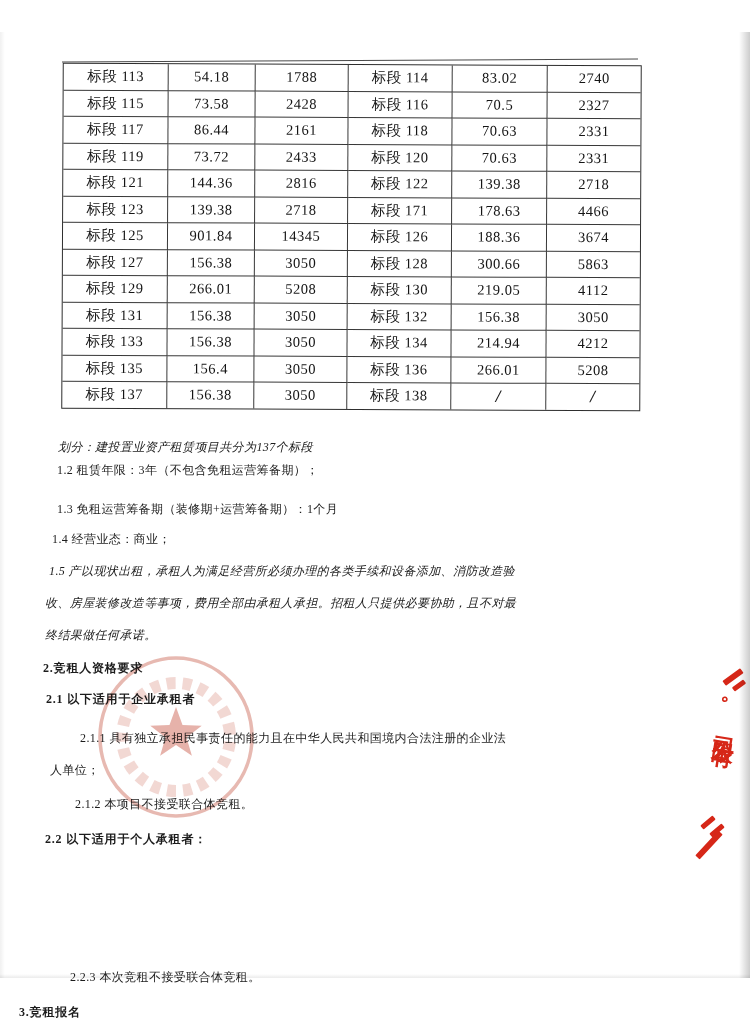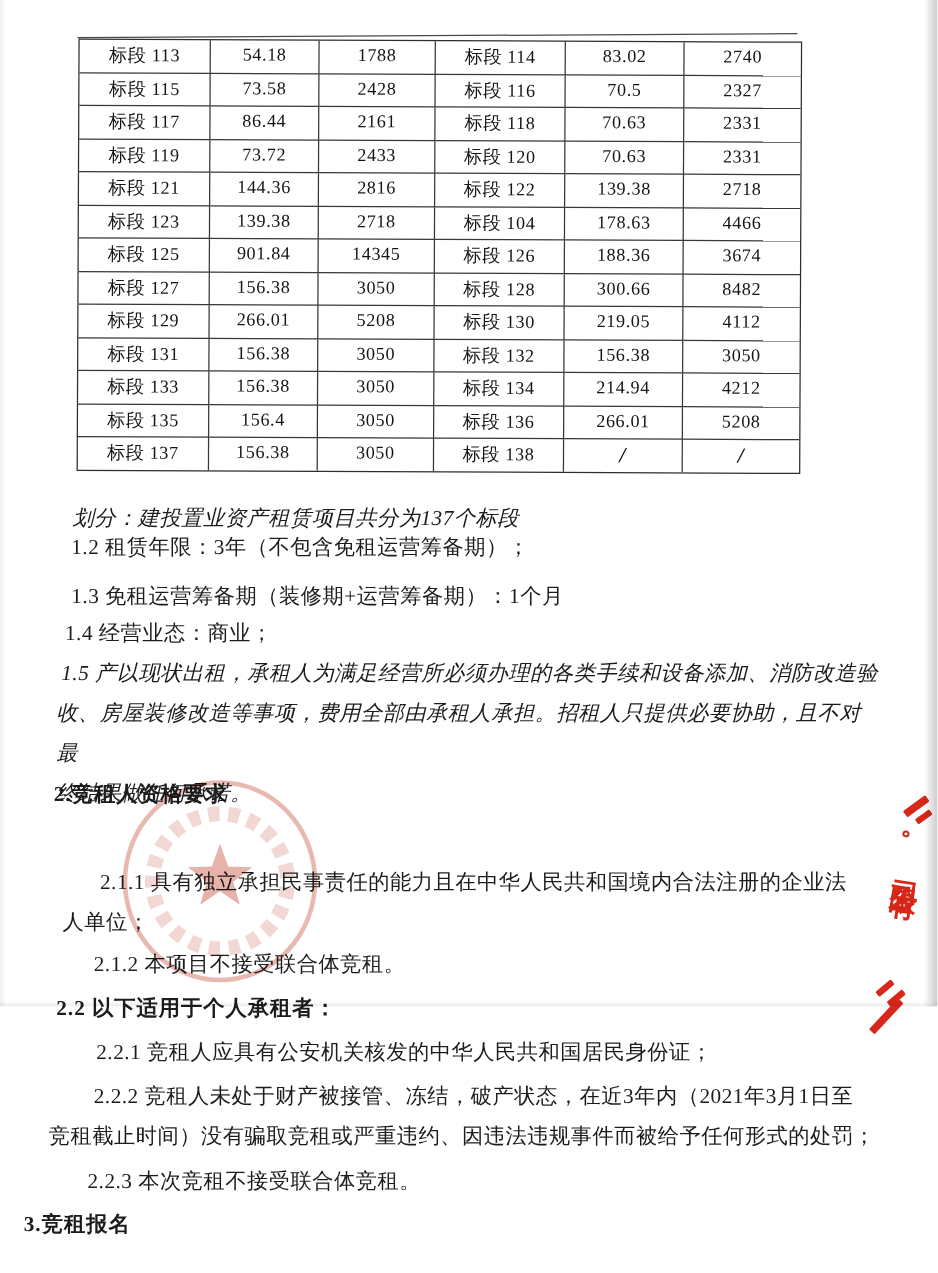--- a/index.html
+++ b/index.html
@@ -1,20 +1,20 @@
 <!DOCTYPE html>
 <html><head>
 <meta charset="utf-8">
 <style>
   html,body{margin:0;padding:0;}
   body{
     width:750px;height:1018px;background:#ffffff;overflow:hidden;
     font-family:"Liberation Serif","DejaVu Serif",serif;color:#1c1c1c;
   }
-  .page{position:relative;width:750px;height:805px;background:#fff;}
+  .page{position:relative;width:750px;height:946px;background:#fff;margin-top:32px;}
 
   
   .table-topline{
     position:absolute;left:62px;top:28px;width:576px;height:0;
     border-top:1px solid #4a4a4a;transform:rotate(-0.3deg);z-index:1;
   }
   .bid-table{
     position:absolute;left:62px;top:32px;width:577px;
     border:1.6px solid #2e2e2e;transform:rotate(0.25deg);transform-origin:center;
     z-index:1;background:rgba(255,255,255,0);
@@ -24,21 +24,21 @@
     border-right:1.2px solid #383838;border-bottom:1.2px solid #383838;
     height:25.5px;display:flex;align-items:center;justify-content:center;
     font-size:14.5px;letter-spacing:0.5px;color:#151515;
   }
   .tcell:last-child{border-right:none;}
   .trow:last-child .tcell{border-bottom:none;}
   .tcell.slash{font-size:17px;font-style:italic;font-weight:bold;}
 
   
   .para{
-    position:absolute;line-height:32px;font-size:17px;letter-spacing:0.4px;
+    position:absolute;line-height:32px;font-size:12px;letter-spacing:0.4px;
     white-space:pre-line;z-index:2;color:#1c1c1c;
   }
   .b{font-weight:bold;letter-spacing:0.8px;}
   .kai{font-style:italic;}
 
   
   .seal{position:absolute;left:90px;top:622px;z-index:3;mix-blend-mode:multiply;opacity:0.85;}
 
   
   .edge-stamp{position:absolute;left:692px;top:638px;width:58px;height:195px;z-index:4;}
@@ -115,39 +115,39 @@
         <div class="tcell">144.36</div>
         <div class="tcell">2816</div>
         <div class="tcell">标段 122</div>
         <div class="tcell">139.38</div>
         <div class="tcell">2718</div>
       </div>
       <div class="trow">
         <div class="tcell">标段 123</div>
         <div class="tcell">139.38</div>
         <div class="tcell">2718</div>
-        <div class="tcell">标段 104</div>
+        <div class="tcell">标段 171</div>
         <div class="tcell">178.63</div>
         <div class="tcell">4466</div>
       </div>
       <div class="trow">
         <div class="tcell">标段 125</div>
         <div class="tcell">901.84</div>
         <div class="tcell">14345</div>
         <div class="tcell">标段 126</div>
         <div class="tcell">188.36</div>
         <div class="tcell">3674</div>
       </div>
       <div class="trow">
         <div class="tcell">标段 127</div>
         <div class="tcell">156.38</div>
         <div class="tcell">3050</div>
         <div class="tcell">标段 128</div>
         <div class="tcell">300.66</div>
-        <div class="tcell">8482</div>
+        <div class="tcell">5863</div>
       </div>
       <div class="trow">
         <div class="tcell">标段 129</div>
         <div class="tcell">266.01</div>
         <div class="tcell">5208</div>
         <div class="tcell">标段 130</div>
         <div class="tcell">219.05</div>
         <div class="tcell">4112</div>
       </div>
       <div class="trow">
@@ -185,27 +185,25 @@
     </div>
 
   <div class="para kai" style="left:58px;top:399px;">划分：建投置业资产租赁项目共分为137个标段</div>
   <div class="para" style="left:57px;top:422px;">1.2 租赁年限：3年（不包含免租运营筹备期）；</div>
   <div class="para" style="left:57px;top:461px;">1.3 免租运营筹备期（装修期+运营筹备期）：1个月</div>
   <div class="para" style="left:52px;top:491px;">1.4 经营业态：商业；</div>
   <div class="para" style="left:45px;top:523px;width:660px;text-indent:4px;font-style:italic;">1.5 产以现状出租，承租人为满足经营所必须办理的各类手续和设备添加、消防改造验
 收、房屋装修改造等事项，费用全部由承租人承担。招租人只提供必要协助，且不对最
 终结果做任何承诺。</div>
   <div class="para b" style="left:43px;top:620px;">2.竞租人资格要求</div>
+  <div class="para b" style="left:46px;top:651px;">2.1 以下适用于企业承租者</div>
   <div class="para" style="left:50px;top:690px;width:660px;text-indent:30px;">2.1.1 具有独立承担民事责任的能力且在中华人民共和国境内合法注册的企业法
 人单位；</div>
   <div class="para" style="left:75px;top:756px;">2.1.2 本项目不接受联合体竞租。</div>
   <div class="para b" style="left:45px;top:791px;">2.2 以下适用于个人承租者：</div>
-  <div class="para" style="left:77px;top:826px;">2.2.1 竞租人应具有公安机关核发的中华人民共和国居民身份证；</div>
-  <div class="para" style="left:39px;top:861px;width:690px;text-indent:36px;">2.2.2 竞租人未处于财产被接管、冻结，破产状态，在近3年内（2021年3月1日至
-竞租截止时间）没有骗取竞租或严重违约、因违法违规事件而被给予任何形式的处罚；</div>
   <div class="para" style="left:70px;top:929px;">2.2.3 本次竞租不接受联合体竞租。</div>
   <div class="para b" style="left:19px;top:964px;">3.竞租报名</div>
 
   <svg class="seal" width="172" height="166" viewBox="0 0 172 166">
     <ellipse cx="86" cy="83" rx="76" ry="79" fill="none" stroke="#c85a48" stroke-width="3.6" opacity="0.5"></ellipse>
     <circle cx="86" cy="83" r="54" fill="none" stroke="#c85a48" stroke-width="12" stroke-dasharray="9 7" opacity="0.28" transform="rotate(-12 86 83)"></circle>
     <polygon points="86,53 92.5,71.1 111.7,71.7 96.5,83.4 101.9,101.8 86,91 70.1,101.8 75.5,83.4 60.3,71.7 79.5,71.1" fill="#c85a48" opacity="0.55"></polygon>
   </svg>
 
   <div class="edge-stamp">

